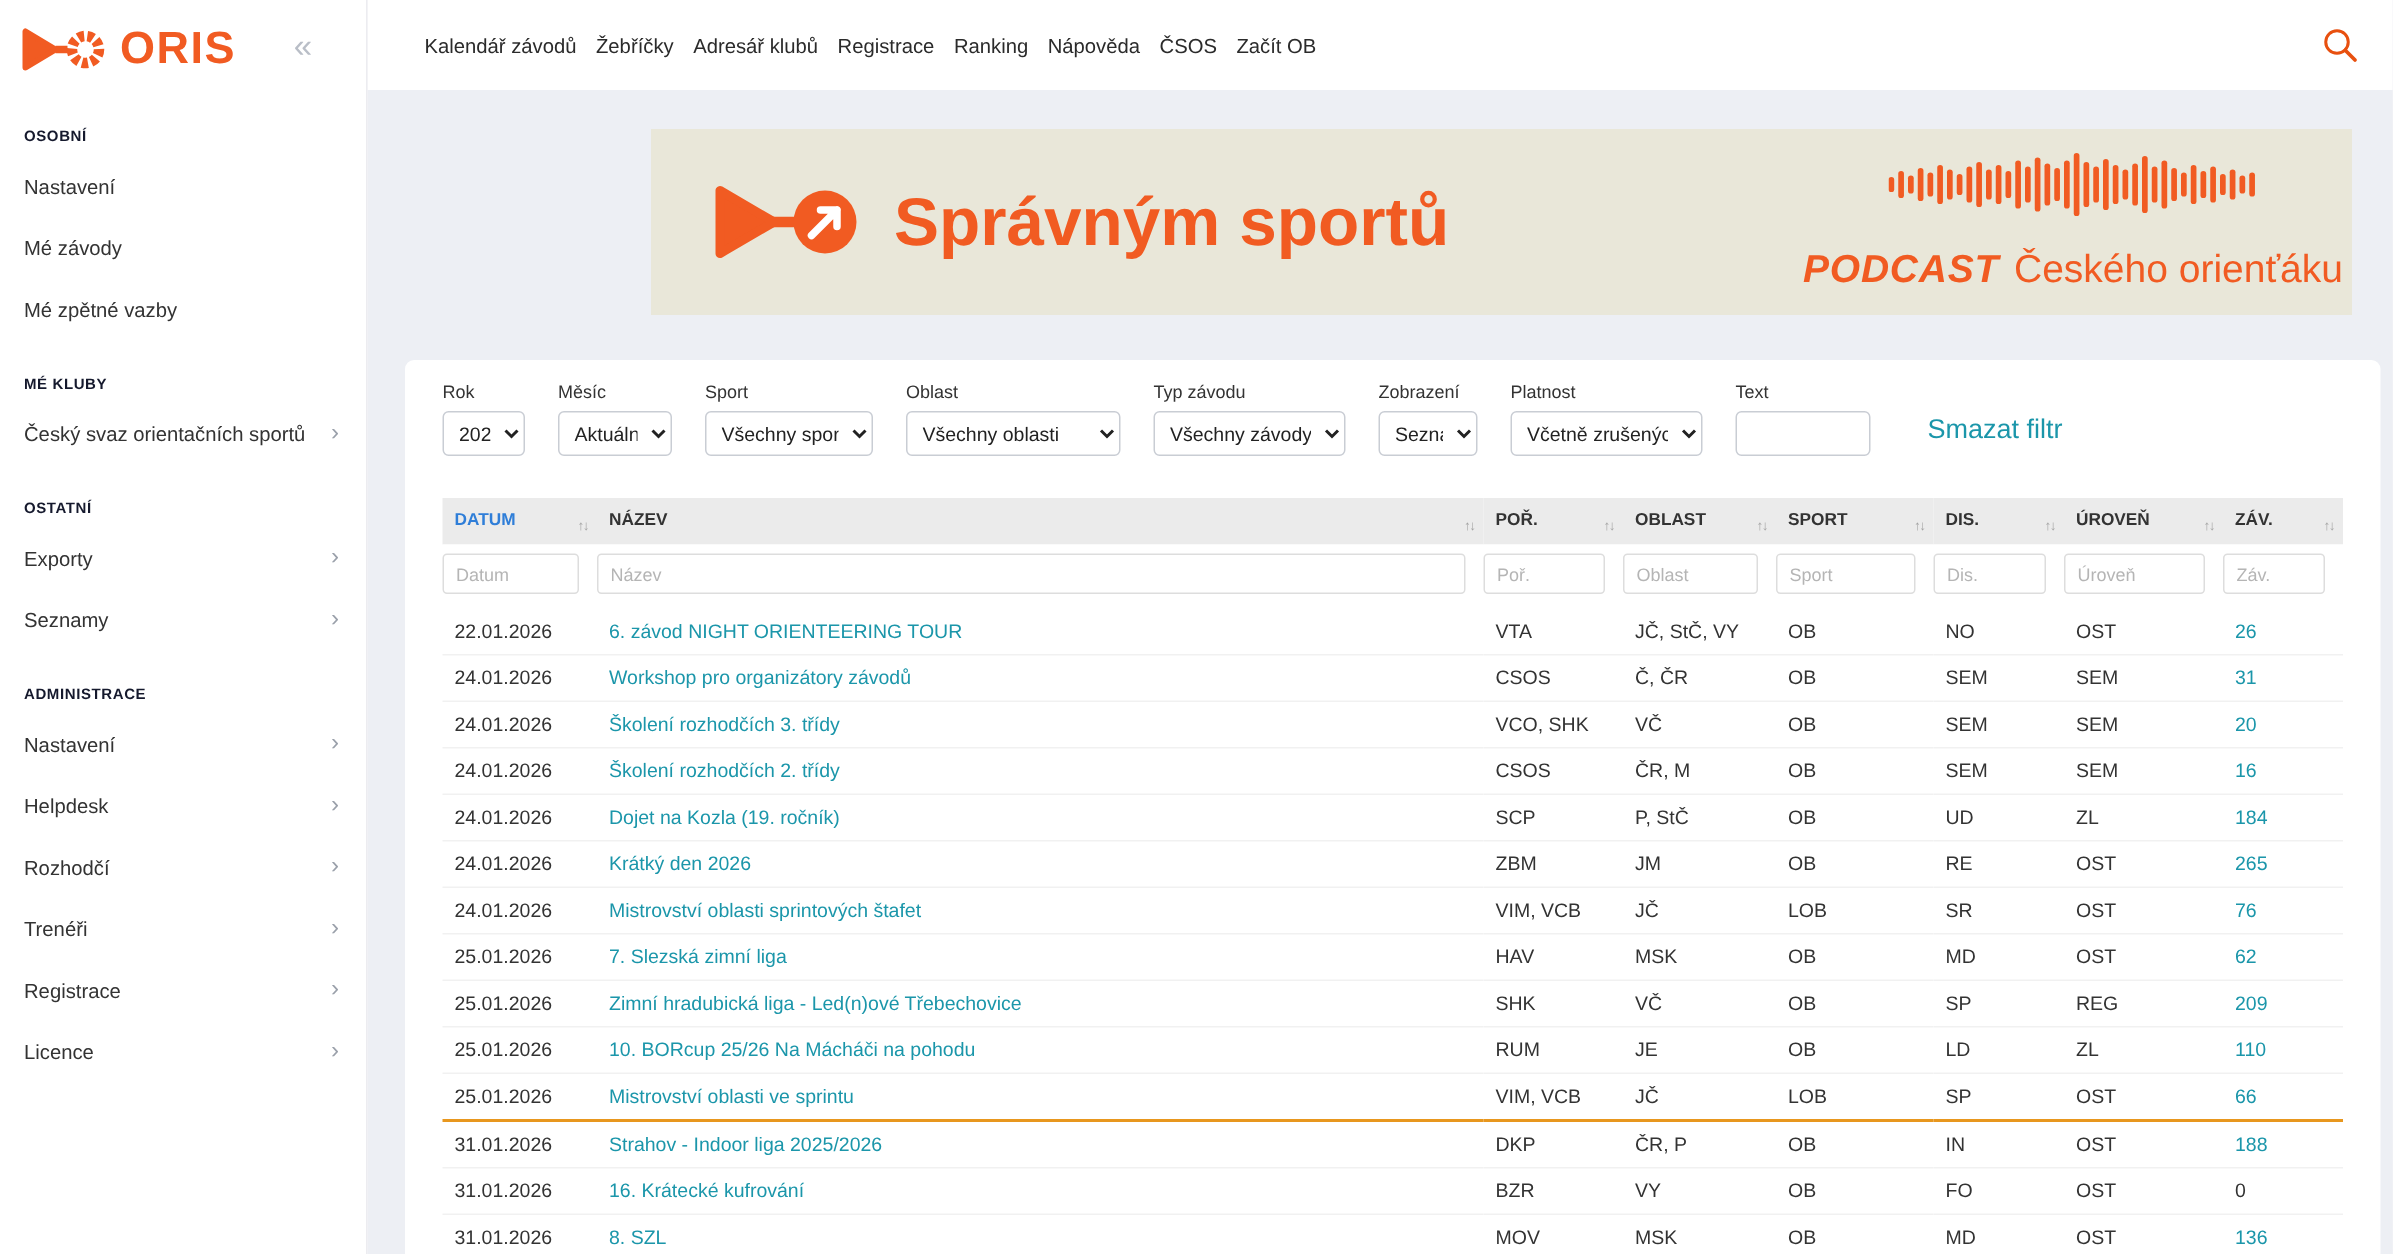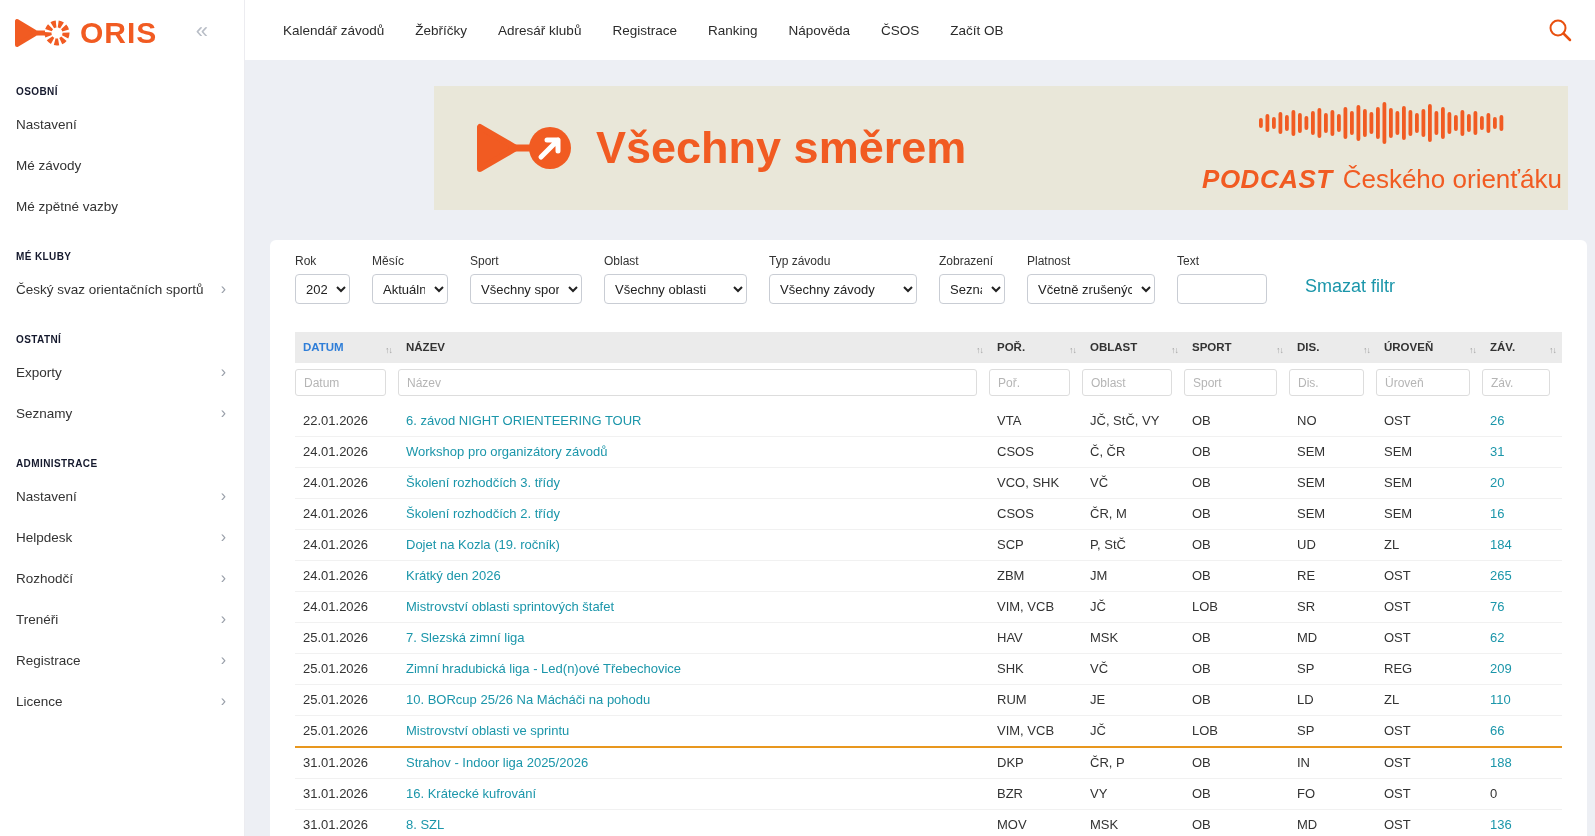--- a/index.html
+++ b/index.html
@@ -39,21 +39,21 @@
   .podcast-line b{font-style:italic;font-weight:bold;margin-right:10px;letter-spacing:.5px}
 
   
   .card{background:#fff;border-radius:6px;margin:30px 8px 0 25px;padding:14px 25px 0 25px}
   .filters{display:flex;align-items:flex-end;gap:22px}
   .ffield{display:flex;flex-direction:column;gap:6px}
   .ffield label{font-size:12px;color:#333}
   .ffield select,.ffield input{height:30px;border:1px solid #c9cdd4;border-radius:4px;
     font-size:13px;padding:0 6px;background:#fff;color:#222;font-family:inherit}
   .f1 select{width:55px}.f2 select{width:76px}.f3 select{width:112px}.f4 select{width:143px}
-  .f5 select{width:148px}.f6 select{width:66px}.f7 select{width:128px}.f8 input{width:90px}
+  .f5 select{width:128px}.f6 select{width:66px}.f7 select{width:128px}.f8 input{width:90px}
   .clear-link{color:#1b96aa;font-size:18px;margin:0 0 7px 16px;cursor:pointer}
 
   
   table{width:100%;border-collapse:collapse;margin-top:28px;table-layout:fixed}
   thead th{background:#ebebeb;height:31px;font-size:11.5px;color:#333;text-align:left;
     padding:0 6px 0 8px;font-weight:bold;cursor:pointer;white-space:nowrap}
   thead th .sort{color:#a3a3a3;font-size:9px;float:right;margin-top:4px;letter-spacing:-1px}
   thead th.active{color:#2f7ed8}
   tr.frow td{padding:6px 12px 10px 0;background:#fff}
   tr.frow td:first-child{padding-left:0}
@@ -125,21 +125,21 @@
         <span class="chev">›</span>
       </div>
       <div class="side-item">
         <span>Licence</span>
         <span class="chev">›</span>
       </div>
     </div>
 </div>
 
 <div class="topnav">
-  <nav style="display:flex;gap:31px;align-items:center">
+  <nav style="display:flex;gap:13px;align-items:center">
       <a class="nav-item">Kalendář závodů</a>
       <a class="nav-item">Žebříčky</a>
       <a class="nav-item">Adresář klubů</a>
       <a class="nav-item">Registrace</a>
       <a class="nav-item">Ranking</a>
       <a class="nav-item">Nápověda</a>
       <a class="nav-item">ČSOS</a>
       <a class="nav-item">Začít OB</a>
     </nav>
   <span class="search-btn">
@@ -153,21 +153,21 @@
 <div class="main">
 
   <div class="banner">
     <div class="banner-left">
       <svg width="100" height="58" viewBox="0 0 100 58">
         <polygon points="6,8 6,50 42,29" fill="#f15b22" stroke="#f15b22" stroke-width="6" stroke-linejoin="round"></polygon>
         <rect x="40" y="25.5" width="16" height="7" fill="#f15b22"></rect>
         <circle cx="76" cy="29" r="21" fill="#f15b22"></circle>
         <path d="M67 38 L84 21 M73 21 H84 V32" fill="none" stroke="#fff" stroke-width="5" stroke-linecap="round" stroke-linejoin="round"></path>
       </svg>
-      <span class="banner-title">Všechny směrem</span>
+      <span class="banner-title">Správným sportů</span>
     </div>
     <div class="banner-right">
       <svg class="wave" width="247" height="44" viewBox="0 0 247 44">
           <rect x="0.0" y="17" width="3.8" height="10" rx="1.9" fill="#f15b22"></rect>
           <rect x="6.5" y="13" width="3.8" height="18" rx="1.9" fill="#f15b22"></rect>
           <rect x="13.0" y="16" width="3.8" height="12" rx="1.9" fill="#f15b22"></rect>
           <rect x="19.5" y="11" width="3.8" height="22" rx="1.9" fill="#f15b22"></rect>
           <rect x="26.0" y="14" width="3.8" height="16" rx="1.9" fill="#f15b22"></rect>
           <rect x="32.5" y="9" width="3.8" height="26" rx="1.9" fill="#f15b22"></rect>
           <rect x="39.0" y="12" width="3.8" height="20" rx="1.9" fill="#f15b22"></rect>

